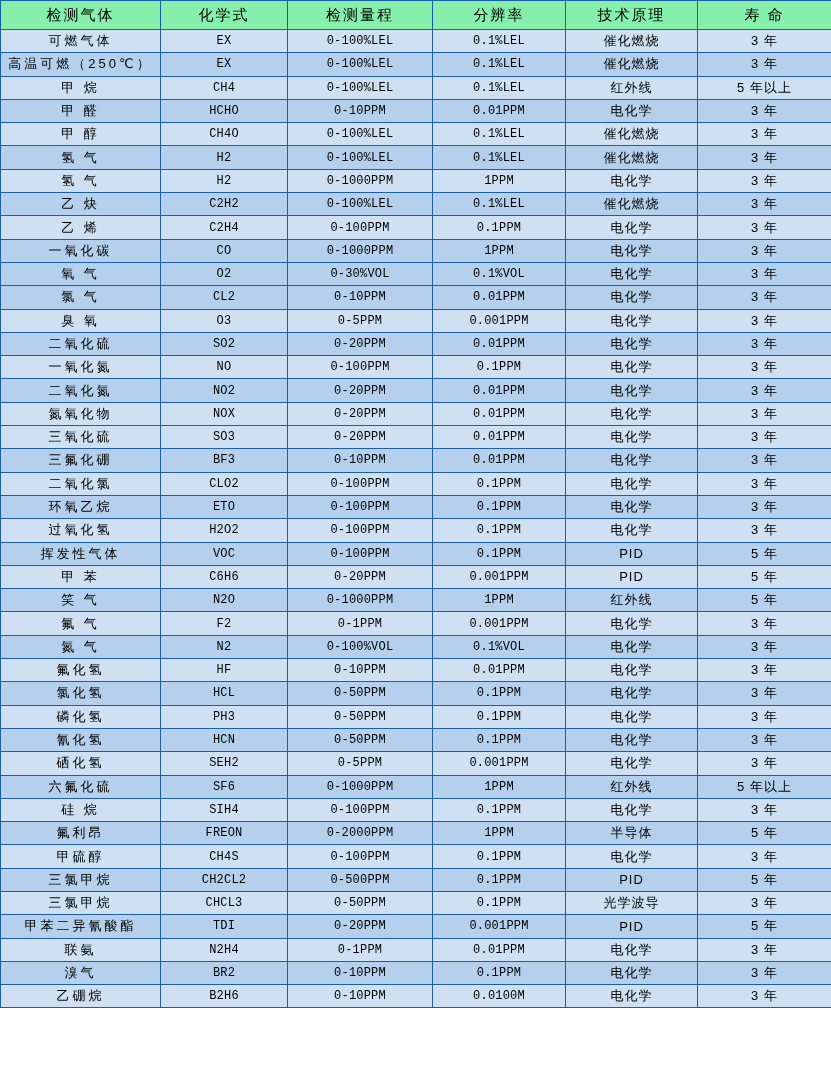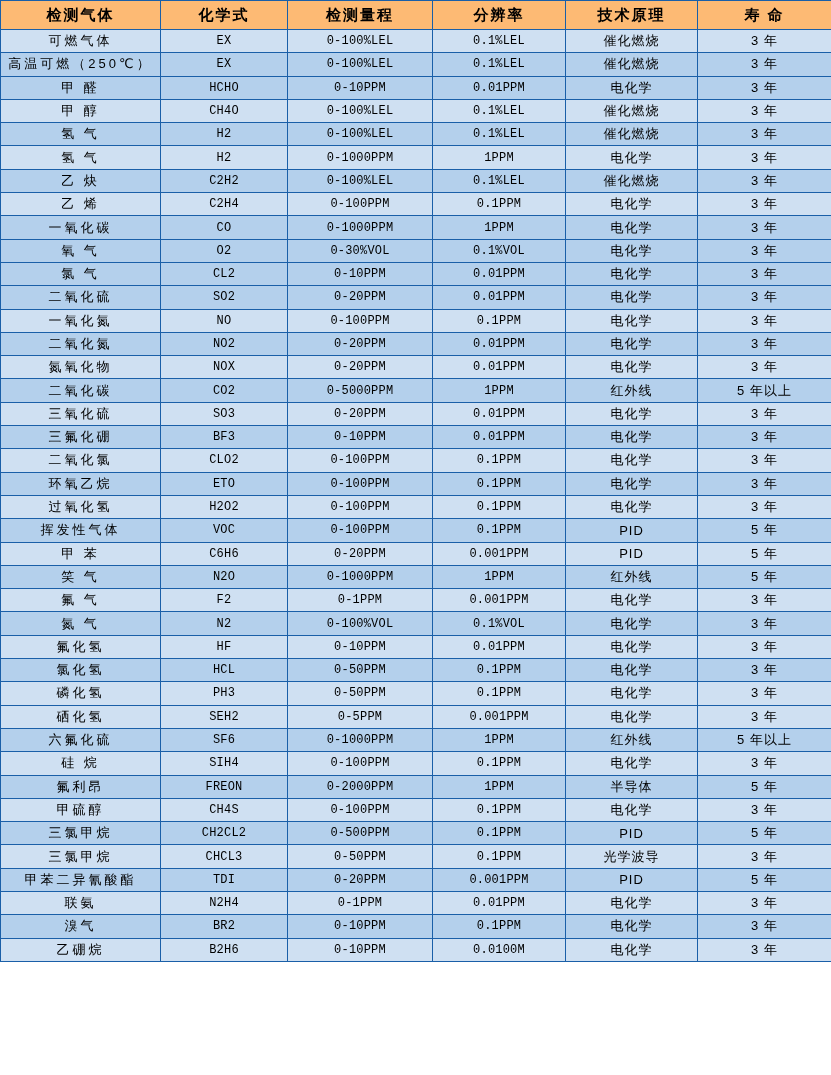--- a/index.html
+++ b/index.html
@@ -25,24 +25,24 @@
 
   #gas-table th, #gas-table td {
     border: 1px solid #1a5fa8;
     text-align: center;
     vertical-align: middle;
     color: #000000;
     white-space: nowrap;
     overflow: hidden;
   }
   #gas-table thead th {
-    background: #fdba74;
+    background: #86efac;
     height: 26px;
     font-size: 15px;
-    font-weight: bold;
+    font-weight: normal;
     letter-spacing: 2px;
   }
   #gas-table tbody td {
     height: 20.3px;
     font-size: 13px;
     font-weight: normal;
   }
   #gas-table tbody tr.odd td {
     background: #cfe0f2;
   }
@@ -100,20 +100,28 @@
         <td class="col-life">3 年</td>
       </tr>
       <tr class="even">
         <td class="col-name">高温可燃（250℃）</td>
         <td class="col-formula">EX</td>
         <td class="col-range">0-100%LEL</td>
         <td class="col-res">0.1%LEL</td>
         <td class="col-principle">催化燃烧</td>
         <td class="col-life">3 年</td>
       </tr>
+      <tr class="odd">
+        <td class="col-name">甲 烷</td>
+        <td class="col-formula">CH4</td>
+        <td class="col-range">0-100%LEL</td>
+        <td class="col-res">0.1%LEL</td>
+        <td class="col-principle">红外线</td>
+        <td class="col-life">5 年以上</td>
+      </tr>
       <tr class="even">
         <td class="col-name">甲 醛</td>
         <td class="col-formula">HCHO</td>
         <td class="col-range">0-10PPM</td>
         <td class="col-res">0.01PPM</td>
         <td class="col-principle">电化学</td>
         <td class="col-life">3 年</td>
       </tr>
       <tr class="odd">
         <td class="col-name">甲 醇</td>
@@ -172,20 +180,28 @@
         <td class="col-life">3 年</td>
       </tr>
       <tr class="even">
         <td class="col-name">氯 气</td>
         <td class="col-formula">CL2</td>
         <td class="col-range">0-10PPM</td>
         <td class="col-res">0.01PPM</td>
         <td class="col-principle">电化学</td>
         <td class="col-life">3 年</td>
       </tr>
+      <tr class="odd">
+        <td class="col-name">臭 氧</td>
+        <td class="col-formula">O3</td>
+        <td class="col-range">0-5PPM</td>
+        <td class="col-res">0.001PPM</td>
+        <td class="col-principle">电化学</td>
+        <td class="col-life">3 年</td>
+      </tr>
       <tr class="even">
         <td class="col-name">二氧化硫</td>
         <td class="col-formula">SO2</td>
         <td class="col-range">0-20PPM</td>
         <td class="col-res">0.01PPM</td>
         <td class="col-principle">电化学</td>
         <td class="col-life">3 年</td>
       </tr>
       <tr class="odd">
         <td class="col-name">一氧化氮</td>
@@ -203,28 +219,20 @@
         <td class="col-principle">电化学</td>
         <td class="col-life">3 年</td>
       </tr>
       <tr class="odd">
         <td class="col-name">氮氧化物</td>
         <td class="col-formula">NOX</td>
         <td class="col-range">0-20PPM</td>
         <td class="col-res">0.01PPM</td>
         <td class="col-principle">电化学</td>
         <td class="col-life">3 年</td>
-      </tr>
-      <tr class="even">
-        <td class="col-name">二氧化碳</td>
-        <td class="col-formula">CO2</td>
-        <td class="col-range">0-5000PPM</td>
-        <td class="col-res">1PPM</td>
-        <td class="col-principle">红外线</td>
-        <td class="col-life">5 年以上</td>
       </tr>
       <tr class="odd">
         <td class="col-name">三氧化硫</td>
         <td class="col-formula">SO3</td>
         <td class="col-range">0-20PPM</td>
         <td class="col-res">0.01PPM</td>
         <td class="col-principle">电化学</td>
         <td class="col-life">3 年</td>
       </tr>
       <tr class="even">
@@ -311,20 +319,28 @@
         <td class="col-name">氯化氢</td>
         <td class="col-formula">HCL</td>
         <td class="col-range">0-50PPM</td>
         <td class="col-res">0.1PPM</td>
         <td class="col-principle">电化学</td>
         <td class="col-life">3 年</td>
       </tr>
       <tr class="odd">
         <td class="col-name">磷化氢</td>
         <td class="col-formula">PH3</td>
+        <td class="col-range">0-50PPM</td>
+        <td class="col-res">0.1PPM</td>
+        <td class="col-principle">电化学</td>
+        <td class="col-life">3 年</td>
+      </tr>
+      <tr class="even">
+        <td class="col-name">氰化氢</td>
+        <td class="col-formula">HCN</td>
         <td class="col-range">0-50PPM</td>
         <td class="col-res">0.1PPM</td>
         <td class="col-principle">电化学</td>
         <td class="col-life">3 年</td>
       </tr>
       <tr class="odd">
         <td class="col-name">硒化氢</td>
         <td class="col-formula">SEH2</td>
         <td class="col-range">0-5PPM</td>
         <td class="col-res">0.001PPM</td>

